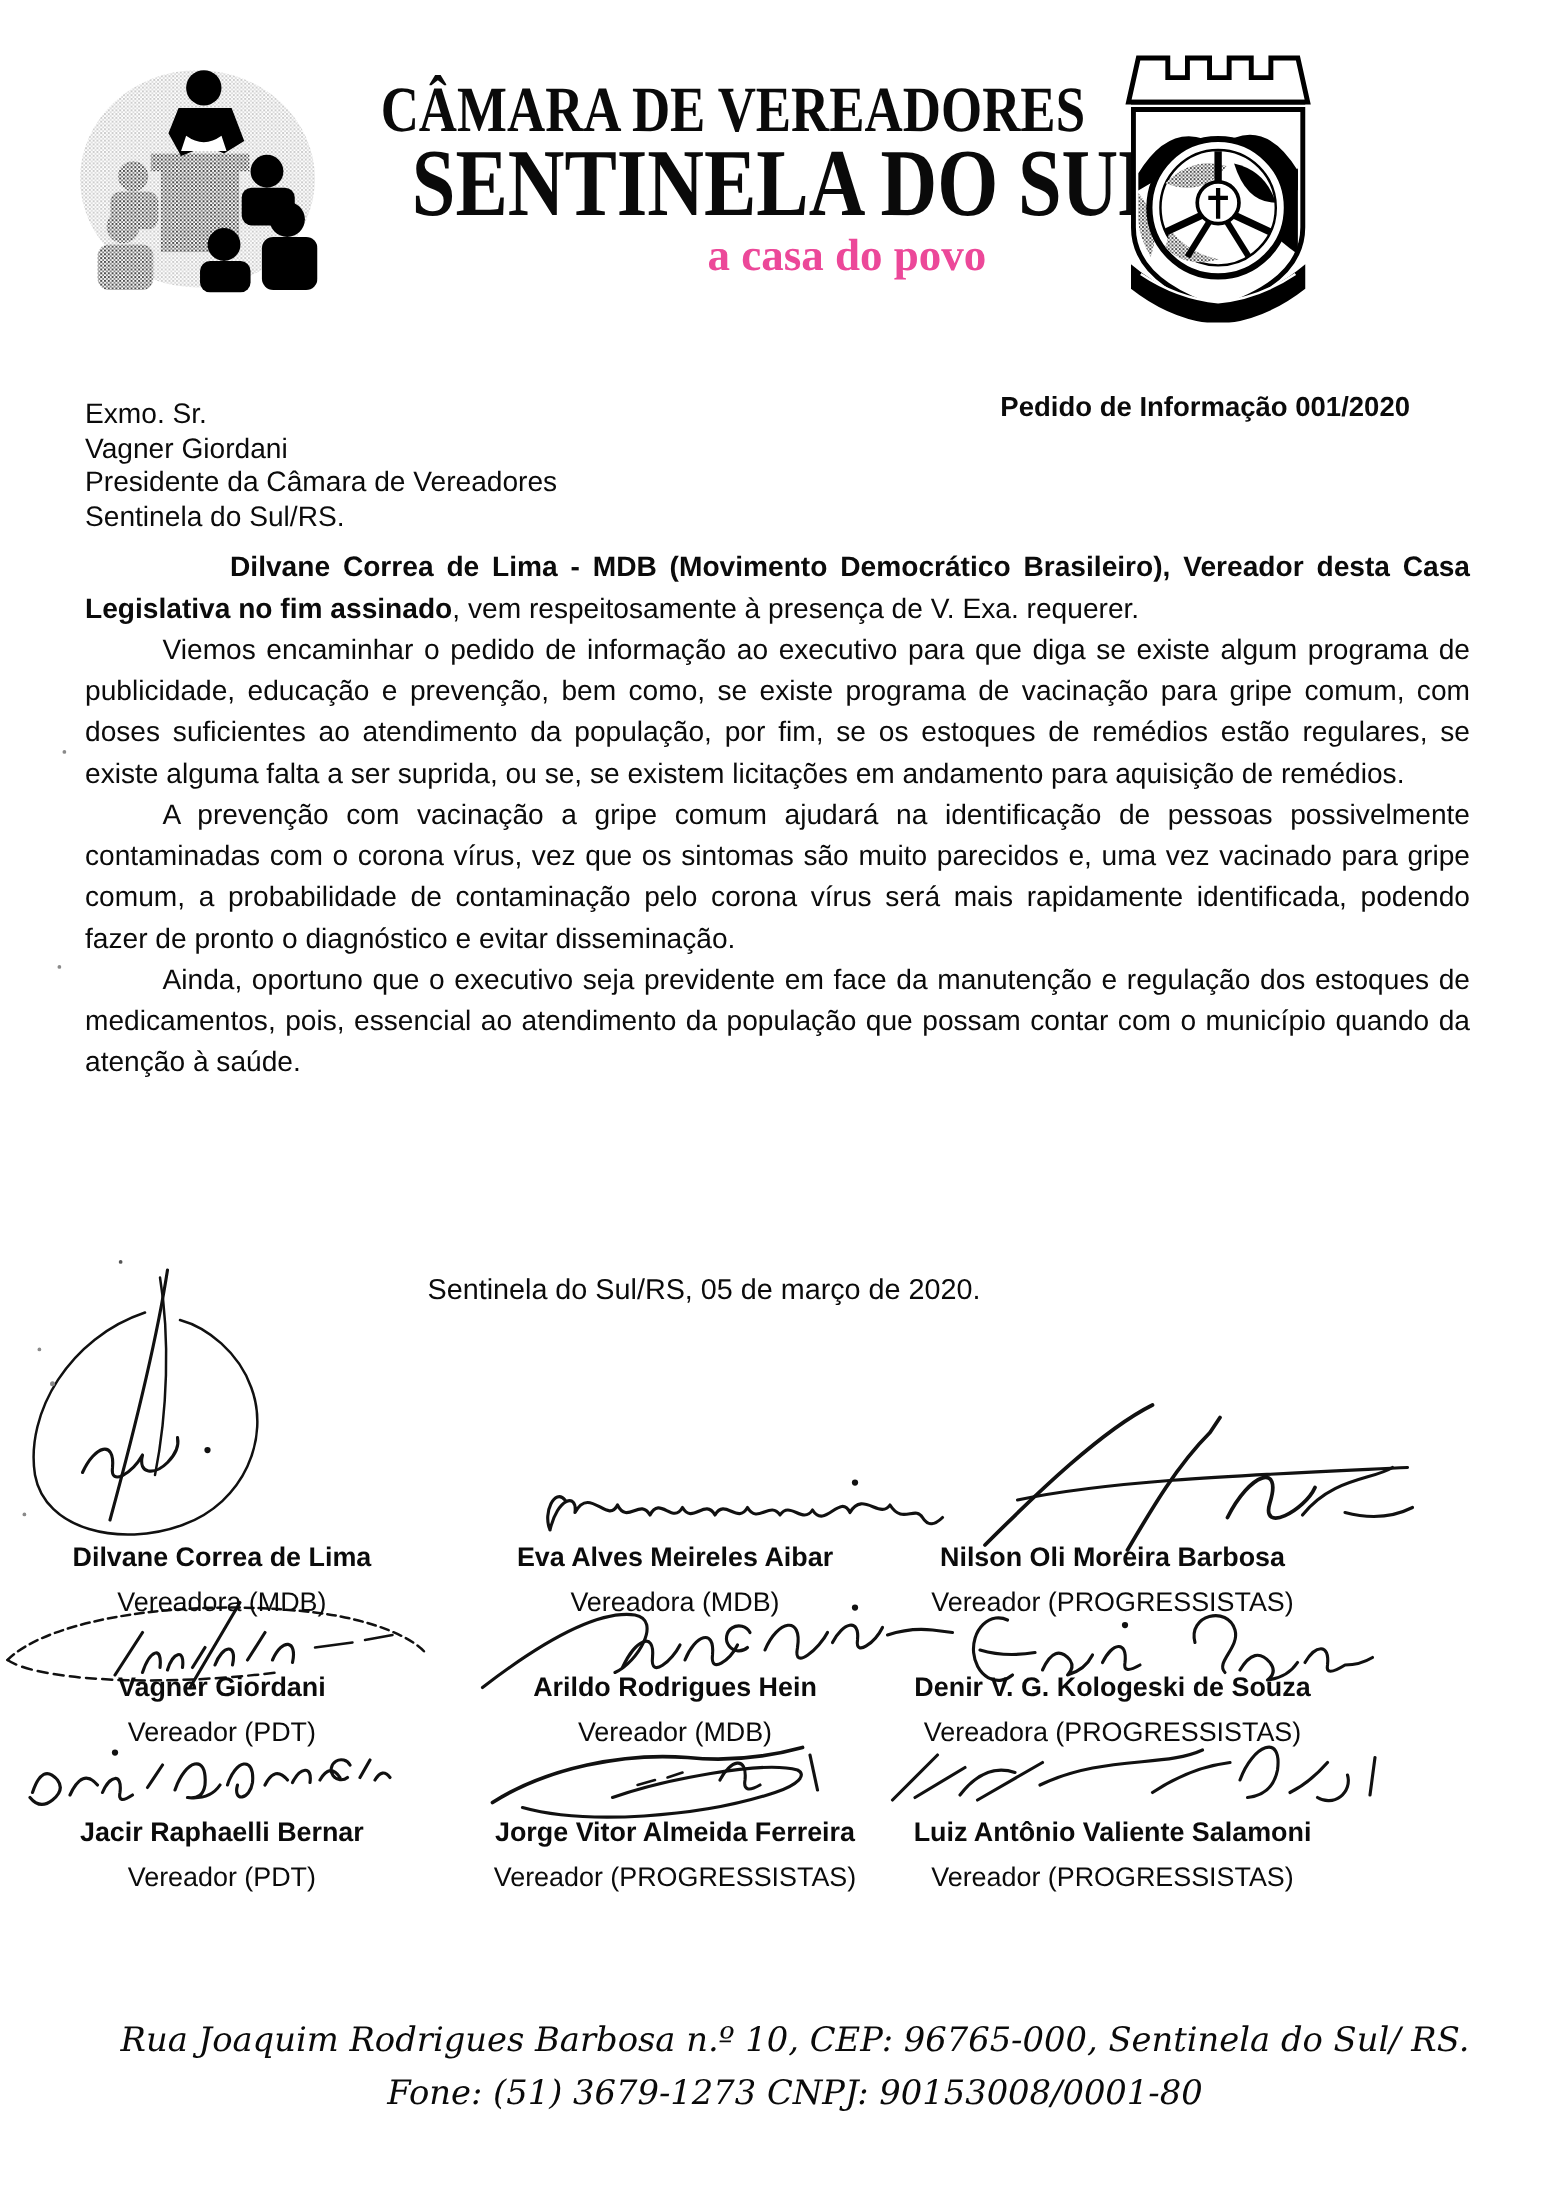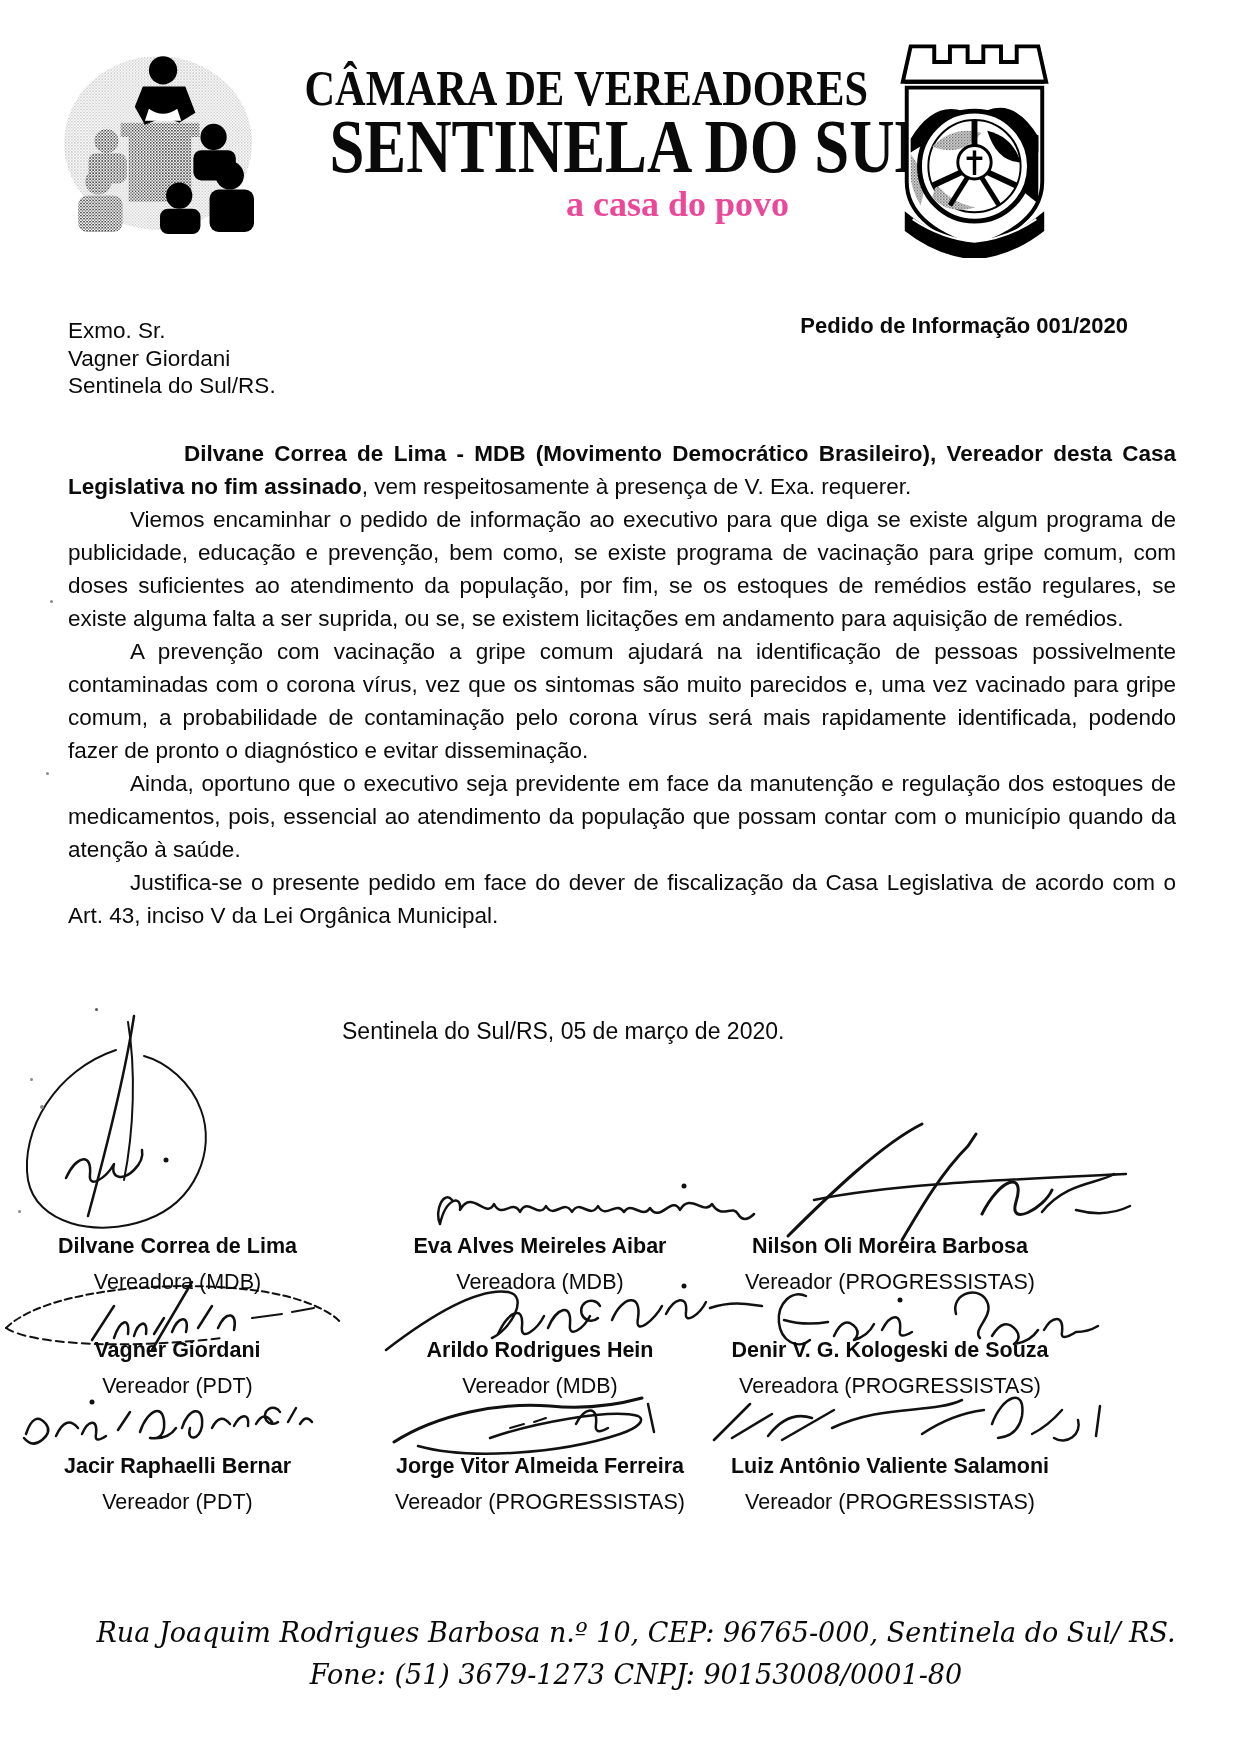--- a/index.html
+++ b/index.html
@@ -137,29 +137,29 @@
       <path d="M12,178 Q45,206 83,209 Q121,206 154,178 L154,198 Q121,224 83,227 Q45,224 12,198 Z" fill="#000"></path>
       <path d="M20,186 Q50,206 83,209 Q116,206 146,186" fill="none" stroke="#fff" stroke-width="2"></path>
     </svg>
   </div>
 
   <div class="doc-title">Pedido de Informação 001/2020</div>
 
   <div class="address">
     <div>Exmo. Sr.</div>
     <div>Vagner Giordani</div>
+    <div>Presidente da Câmara de Vereadores</div>
     <div>Sentinela do Sul/RS.</div>
   </div>
 
   <div class="body-text">
     <p class="p-intro"><span class="b">Dilvane Correa de Lima - MDB (Movimento Democrático Brasileiro), Vereador desta Casa Legislativa no fim assinado</span><span>, vem respeitosamente à presença de V. Exa. requerer.</span></p>
     <p class="p-norm">Viemos encaminhar o pedido de informação ao executivo para que diga se existe algum programa de publicidade, educação e prevenção, bem como, se existe programa de vacinação para gripe comum, com doses suficientes ao atendimento da população, por fim, se os estoques de remédios estão regulares, se existe alguma falta a ser suprida, ou se, se existem licitações em andamento para aquisição de remédios.</p>
     <p class="p-norm">A prevenção com vacinação a gripe comum ajudará na identificação de pessoas possivelmente contaminadas com o corona vírus, vez que os sintomas são muito parecidos e, uma vez vacinado para gripe comum, a probabilidade de contaminação pelo corona vírus será mais rapidamente identificada, podendo fazer de pronto o diagnóstico e evitar disseminação.</p>
     <p class="p-norm">Ainda, oportuno que o executivo seja previdente em face da manutenção e regulação dos estoques de medicamentos, pois, essencial ao atendimento da população que possam contar com o município quando da atenção à saúde.</p>
-    <p class="p-norm">Justifica-se o presente pedido em face do dever de fiscalização da Casa Legislativa de acordo com o Art. 43, inciso V da Lei Orgânica Municipal.</p>
   </div>
 
   <div class="dateline">Sentinela do Sul/RS, 05 de março de 2020.</div>
 
   <svg class="scribble" style="left:14px;top:1008px;" width="212" height="238" viewBox="0 0 212 238">
     <path d="M102,42 C42,62 6,122 14,172 C22,216 82,230 132,212 C182,194 202,142 187,102 C177,74 152,54 130,48" stroke-width="2"></path>
     <path d="M120,8 C112,60 92,142 74,208" stroke-width="2.5"></path>
     <path d="M114,14 C122,62 120,122 110,172" stroke-width="2"></path>
     <path d="M52,170 c10,-22 26,-26 24,-4 c-2,16 16,4 24,-10 c-4,16 10,16 20,6 q10,-10 8,-20" stroke-width="2.5"></path>
     <circle cx="152" cy="152" r="2.5" fill="#111"></circle>

